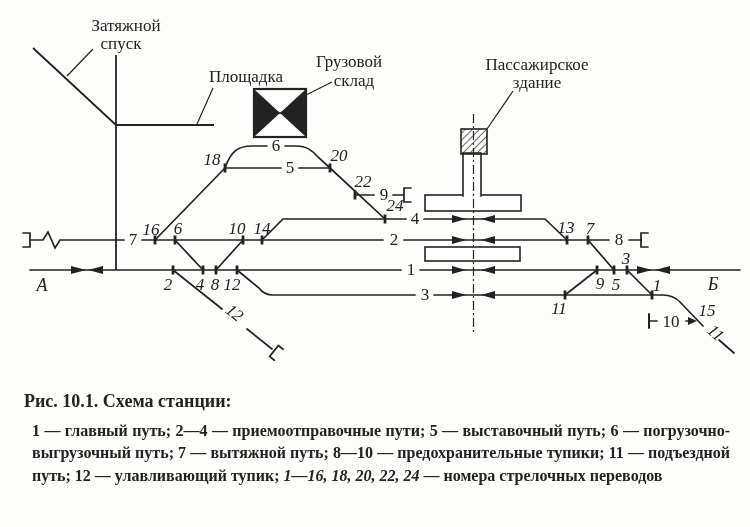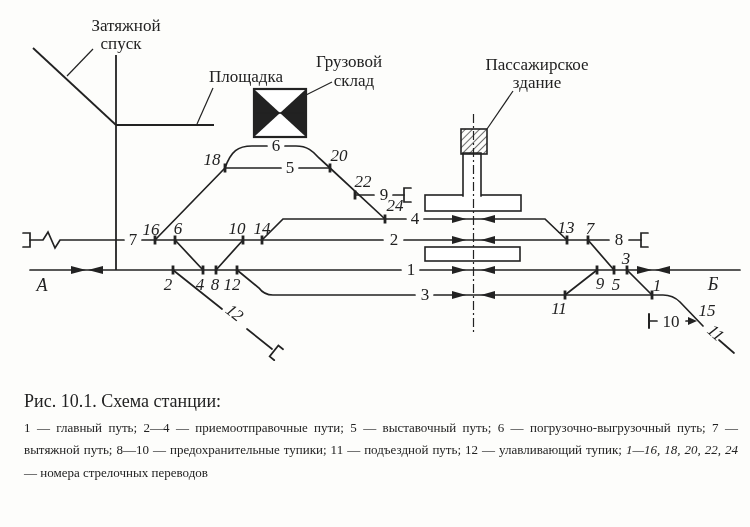--- a/index.html
+++ b/index.html
@@ -7,24 +7,24 @@
     width:750px;height:527px;position:relative;overflow:hidden;
     background:#fdfdfb;
     font-family:"Liberation Serif", serif;
     color:#222;
   }
   #diagram{position:absolute;left:0;top:0;}
   .lbl{font:17px "Liberation Serif", serif;fill:#222;}
   .num{font:17px "Liberation Serif", serif;fill:#222;}
   .swn{font:italic 17px "Liberation Serif", serif;fill:#222;}
   .dir{font:italic 18px "Liberation Serif", serif;fill:#222;}
-  .caption{position:absolute;left:24px;top:391px;width:714px;}
+  .caption{position:absolute;left:24px;top:391px;width:714px;font-weight:bold;}
   .caption .title{font-size:18px;margin:0 0 5px 0;}
   .caption p{
-    margin:0;font-size:13px;line-height:22.4px;text-align:justify;
+    margin:8px;font-size:16px;line-height:22.4px;text-align:justify;
   }
   .caption .sw-ital{font-style:italic;}
 </style>
 </head>
 <body>
 
 <svg id="diagram" width="750" height="390" viewBox="0 0 750 390">
   <defs>
     <pattern id="hatch" width="5" height="5" patternUnits="userSpaceOnUse" patternTransform="rotate(45)">
       <line x1="0" y1="0" x2="0" y2="5" stroke="#222" stroke-width="1.3"></line>

